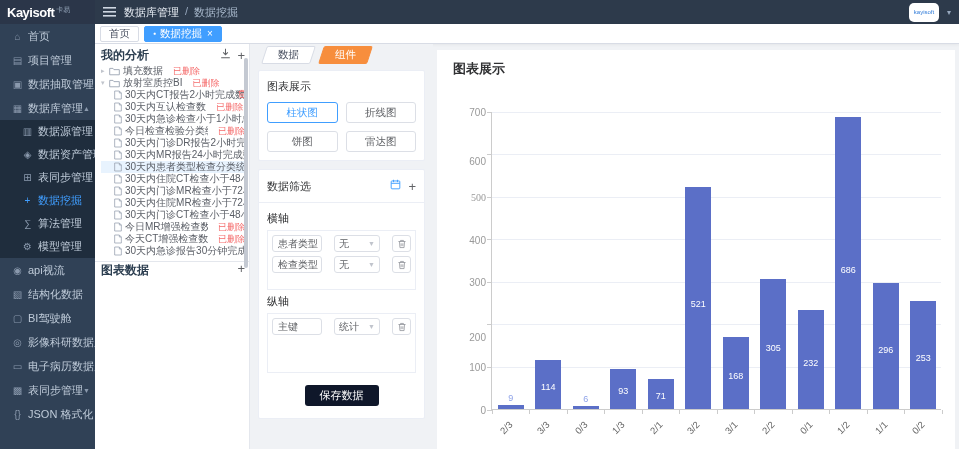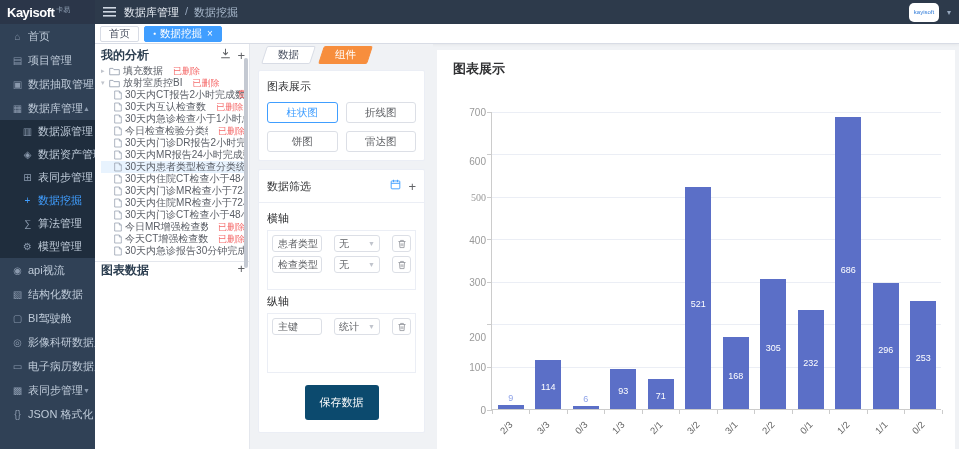--- a/index.html
+++ b/index.html
@@ -94,22 +94,22 @@
   .axis-box { border:1px solid #ebeef5; padding:4px; height:60px; overflow:hidden; }
   .axis-row { display:flex; gap:12px; margin-bottom:4px; align-items:center; }
   .axis-field { flex:1; border:1px solid #dcdfe6; border-radius:3px; height:17px; line-height:15px;
                 padding:0 5px; font-size:10px; color:#606266; background:#fff; white-space:nowrap; overflow:hidden; }
   .axis-agg { width:46px; border:1px solid #dcdfe6; border-radius:3px; height:17px; padding:0 4px;
               font-size:10px; color:#606266; background:#fff; display:flex; align-items:center;
               justify-content:space-between; cursor:pointer; }
   .agg-caret { font-size:7px; color:#c0c4cc; }
   .axis-del { width:19px; height:17px; border:1px solid #dcdfe6; border-radius:3px; display:flex;
               align-items:center; justify-content:center; background:#fff; cursor:pointer; }
-  .save-btn { display:block; margin:12px auto 4px; background:#0c4a6e; color:#fff; border:none;
-              border-radius:3px; font-size:11px; padding:10px 15px; cursor:pointer; }
+  .save-btn { display:block; margin:12px auto 4px; background:#0f172a; color:#fff; border:none;
+              border-radius:3px; font-size:11px; padding:3px 15px; cursor:pointer; }
 
   
   .chart-panel { flex:1; padding:6px 4px 0 4px; min-width:0; }
   .chart-card { background:#fff; height:399px; position:relative; }
   .chart-head { display:flex; align-items:flex-start; padding:10px 16px 0 16px; }
   .chart-title { font-size:13px; font-weight:bold; color:#303133; }
   .chart-links { margin-left:auto; display:flex; gap:14px; }
   .chart-link { font-size:11px; color:#606266; cursor:pointer; }
   .plot { position:absolute; left:54px; top:62px; width:450px; height:298px;
           border-left:1px solid #ccc; border-bottom:1px solid #ccc; }

